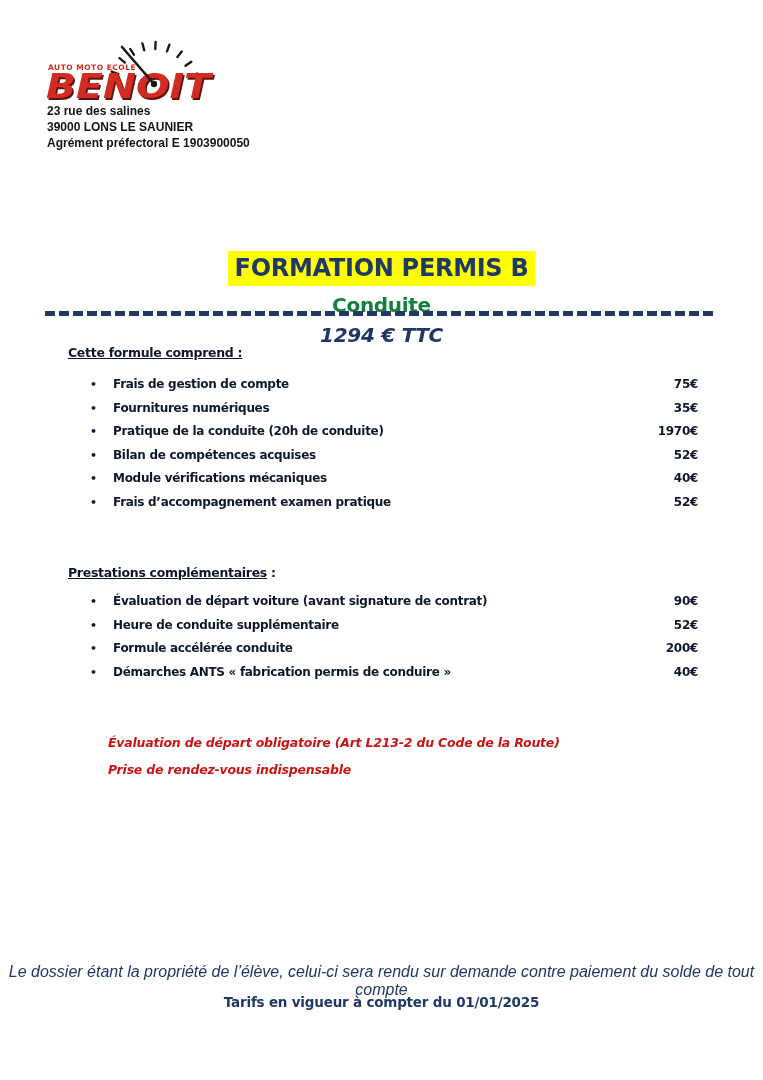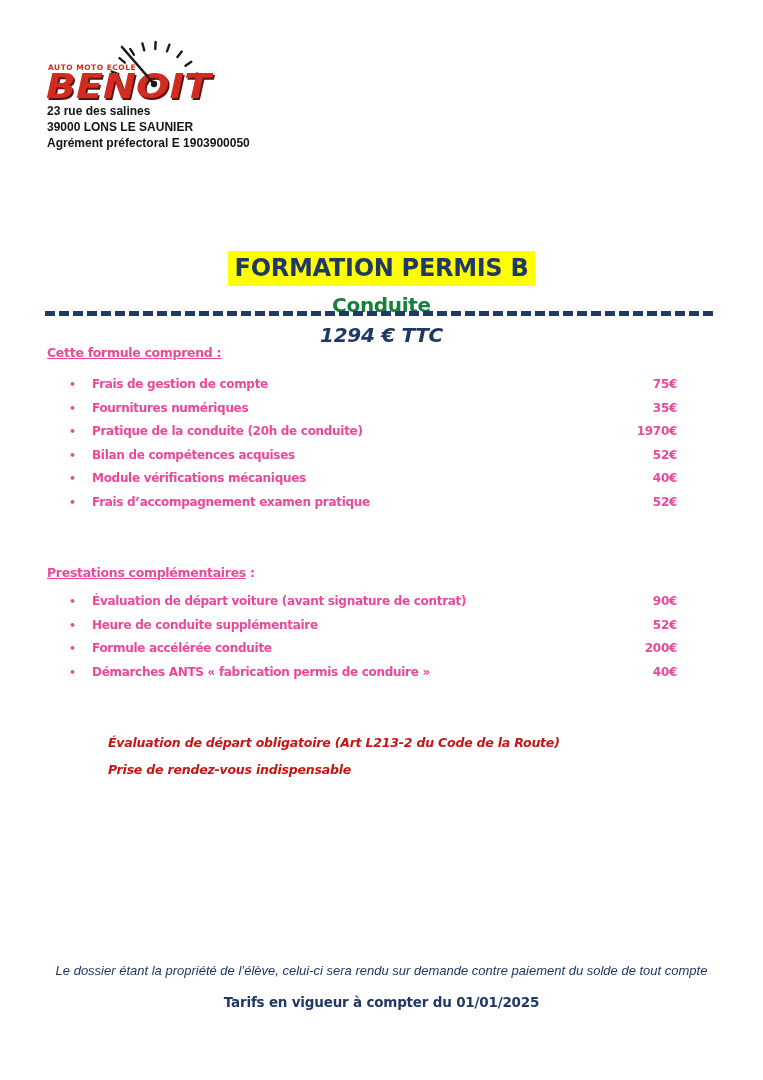--- a/index.html
+++ b/index.html
@@ -21,41 +21,41 @@
   .title-highlight { display:inline-block; background:#ffff00; color:#1f3864;
                      font-size:24px; font-weight:700; letter-spacing:-0.3px; padding:3px 7px 4px; }
   .subtitle { color:#15803d; font-size:20px; font-weight:700; margin-top:7px; letter-spacing:-0.3px; }
   .total-price { color:#1f3864; font-size:20px; font-weight:700; margin-top:6px; letter-spacing:-0.3px;font-style:italic; }
 
   
   .divider { position:absolute; left:45px; top:311px; width:668px; height:5px;
              background:repeating-linear-gradient(to right, #1f3864 0 10px, transparent 10px 14px); }
 
   
-  .section { position:absolute; left:47px; width:630px; color:#ec4899; }
+  .section { position:absolute; left:68px; width:630px; color:#0f172a; }
   .section-1 { top:345px; }
   .section-2 { top:565px; }
   .section-heading { font-size:12.5px; font-weight:700; letter-spacing:-0.3px; }
   .section-heading .u { text-decoration:underline; }
   .item-list { margin-top:17px; }
   .section-2 .item-list { margin-top:14px; }
   .row { display:flex; align-items:baseline; height:23.6px; padding-left:22px;
          font-size:12px; font-weight:700; letter-spacing:-0.3px; }
   .bullet { width:23px; font-size:11px; }
   .label { flex:1; white-space:nowrap; }
   .price { text-align:center; white-space:nowrap; }
 
   
   .notes { position:absolute; left:108px; top:729px; color:#c81414;
            font-size:12.5px; font-weight:700; font-style:italic; line-height:27px; letter-spacing:-0.2px; }
 
   
   .disclaimer { position:absolute; left:0; top:963px; width:100%; text-align:center;
                 font-family:"Liberation Sans", sans-serif; font-style:italic;
-                font-size:13px; color:#1f3864; }
+                font-size:16px; color:#1f3864; }
   .effective { position:absolute; left:0; top:994px; width:100%; text-align:center;
                font-size:13.5px; font-weight:700; color:#1f3864; letter-spacing:-0.2px; }
 </style>
 </head>
 <body>
 
 <div class="page">
 
   <div class="logo-block">
     <svg width="180" height="72" viewBox="0 0 180 72">

